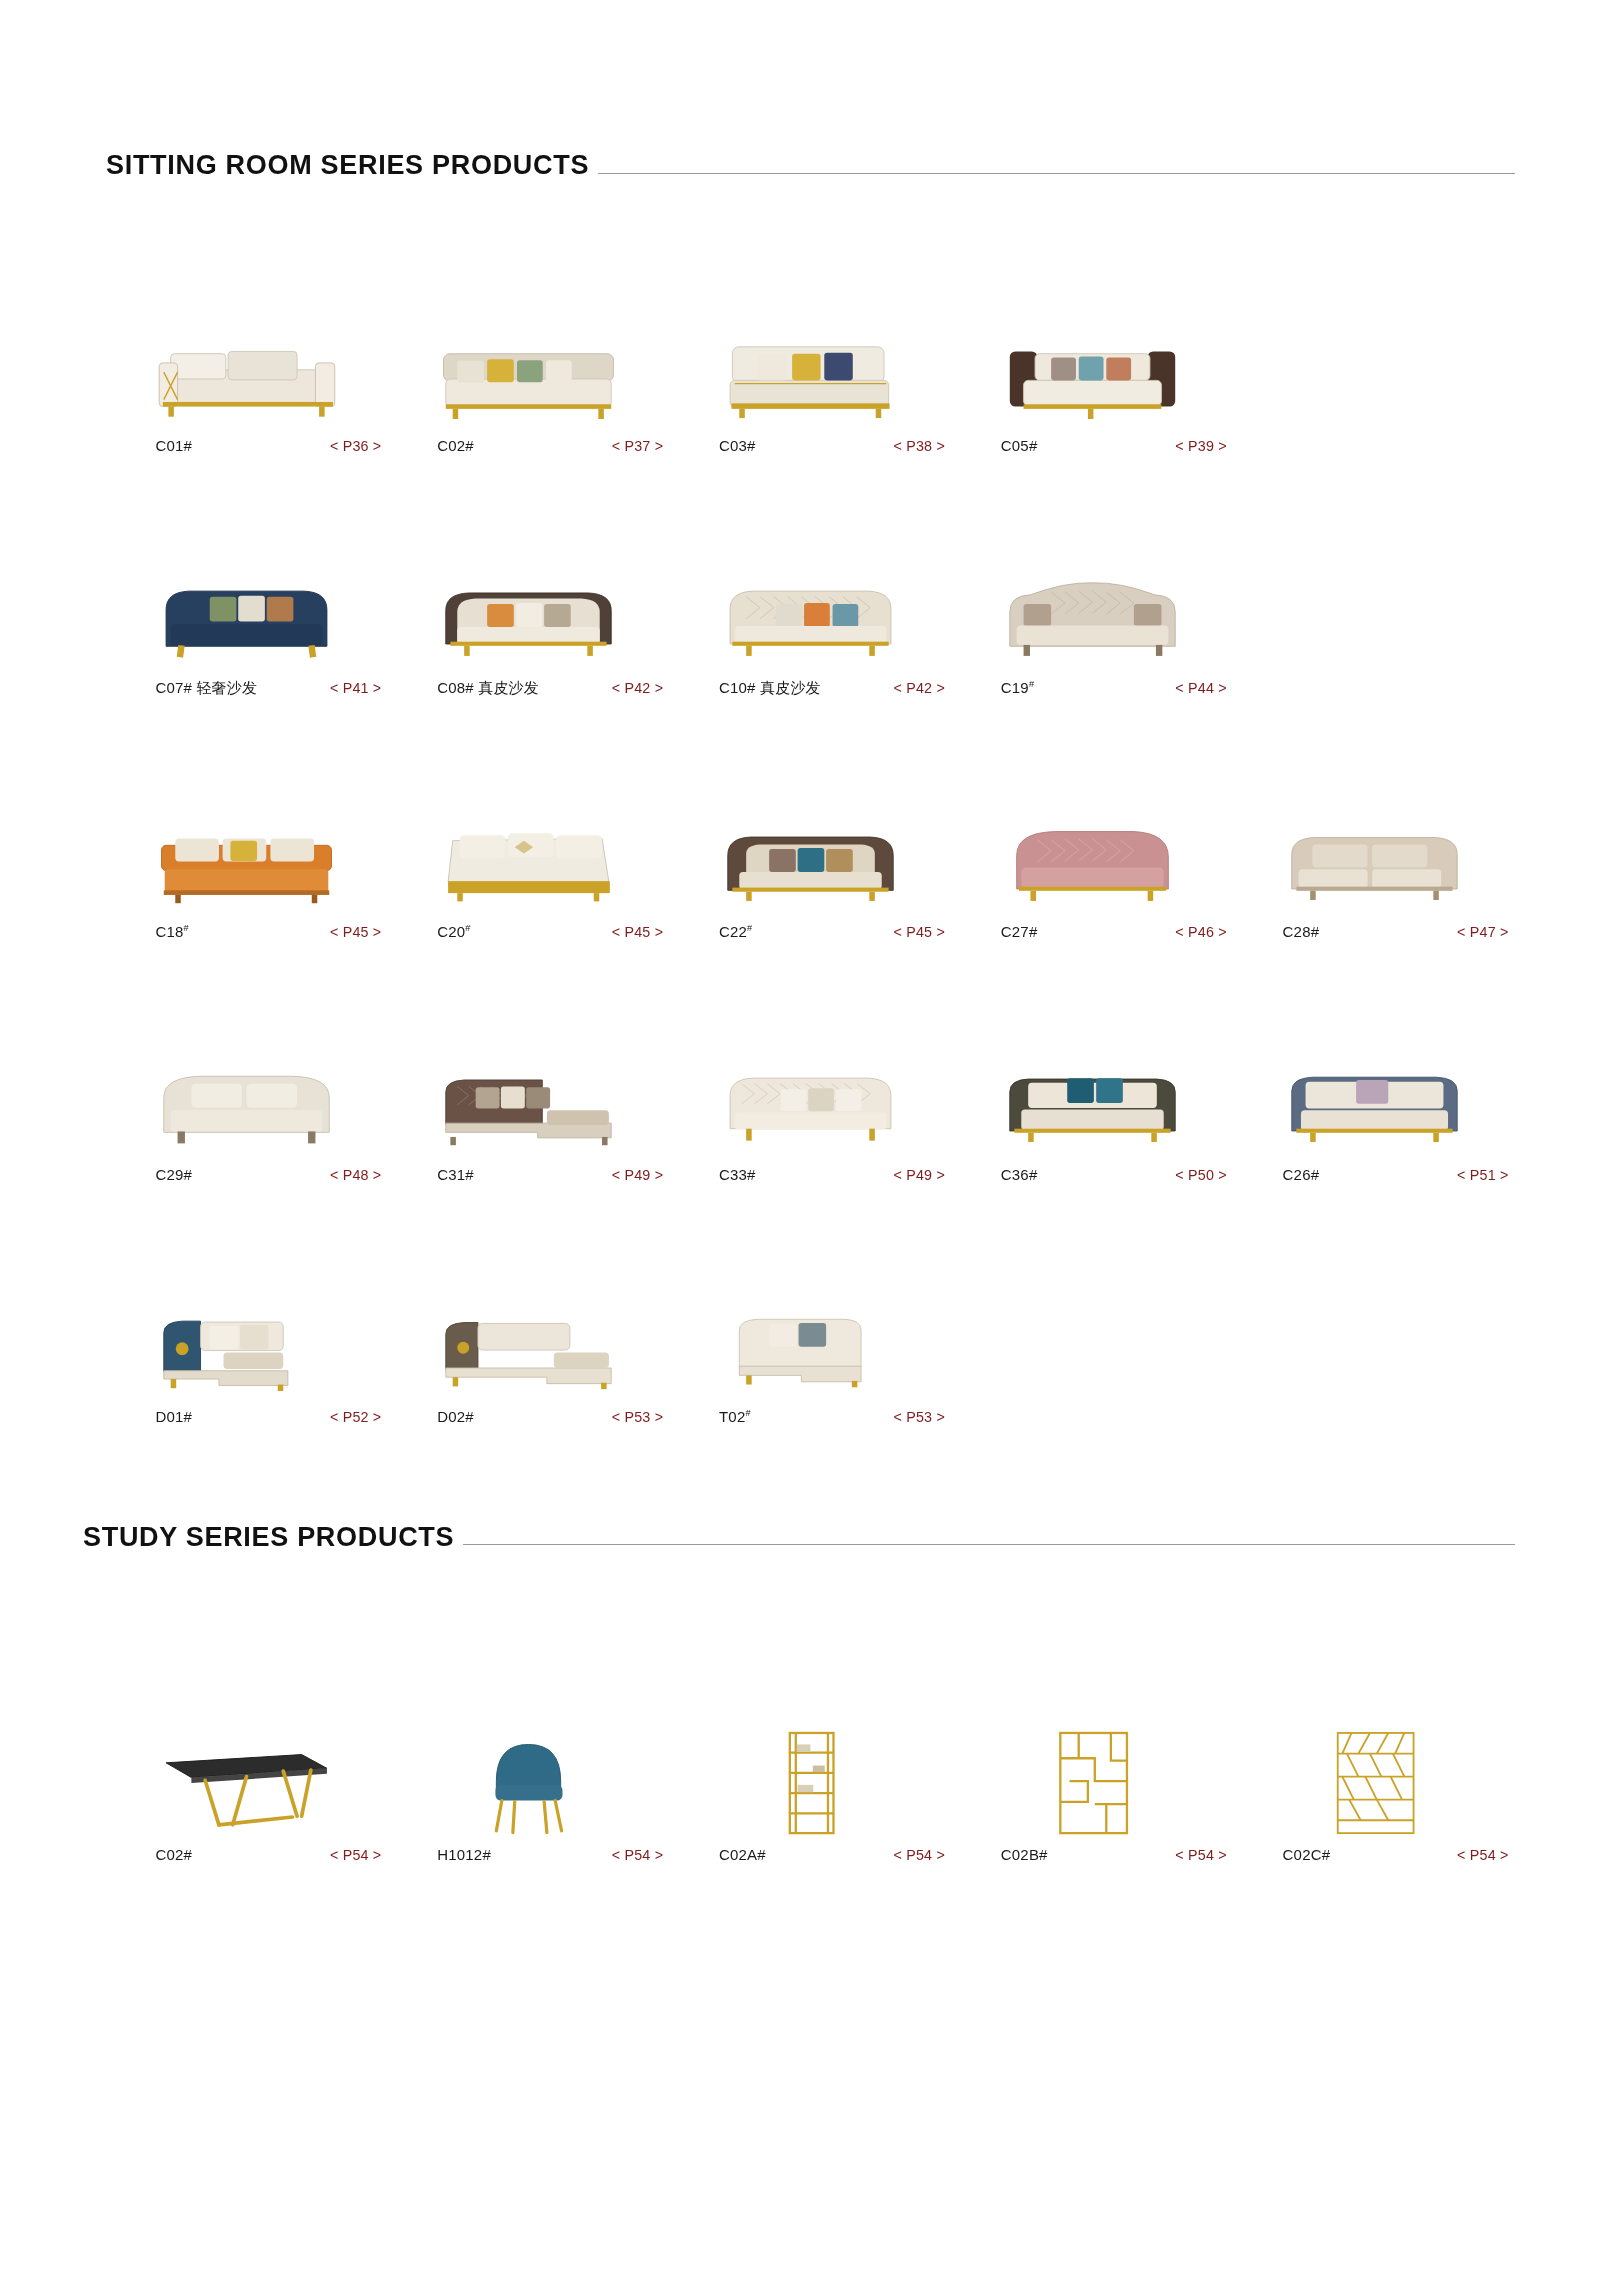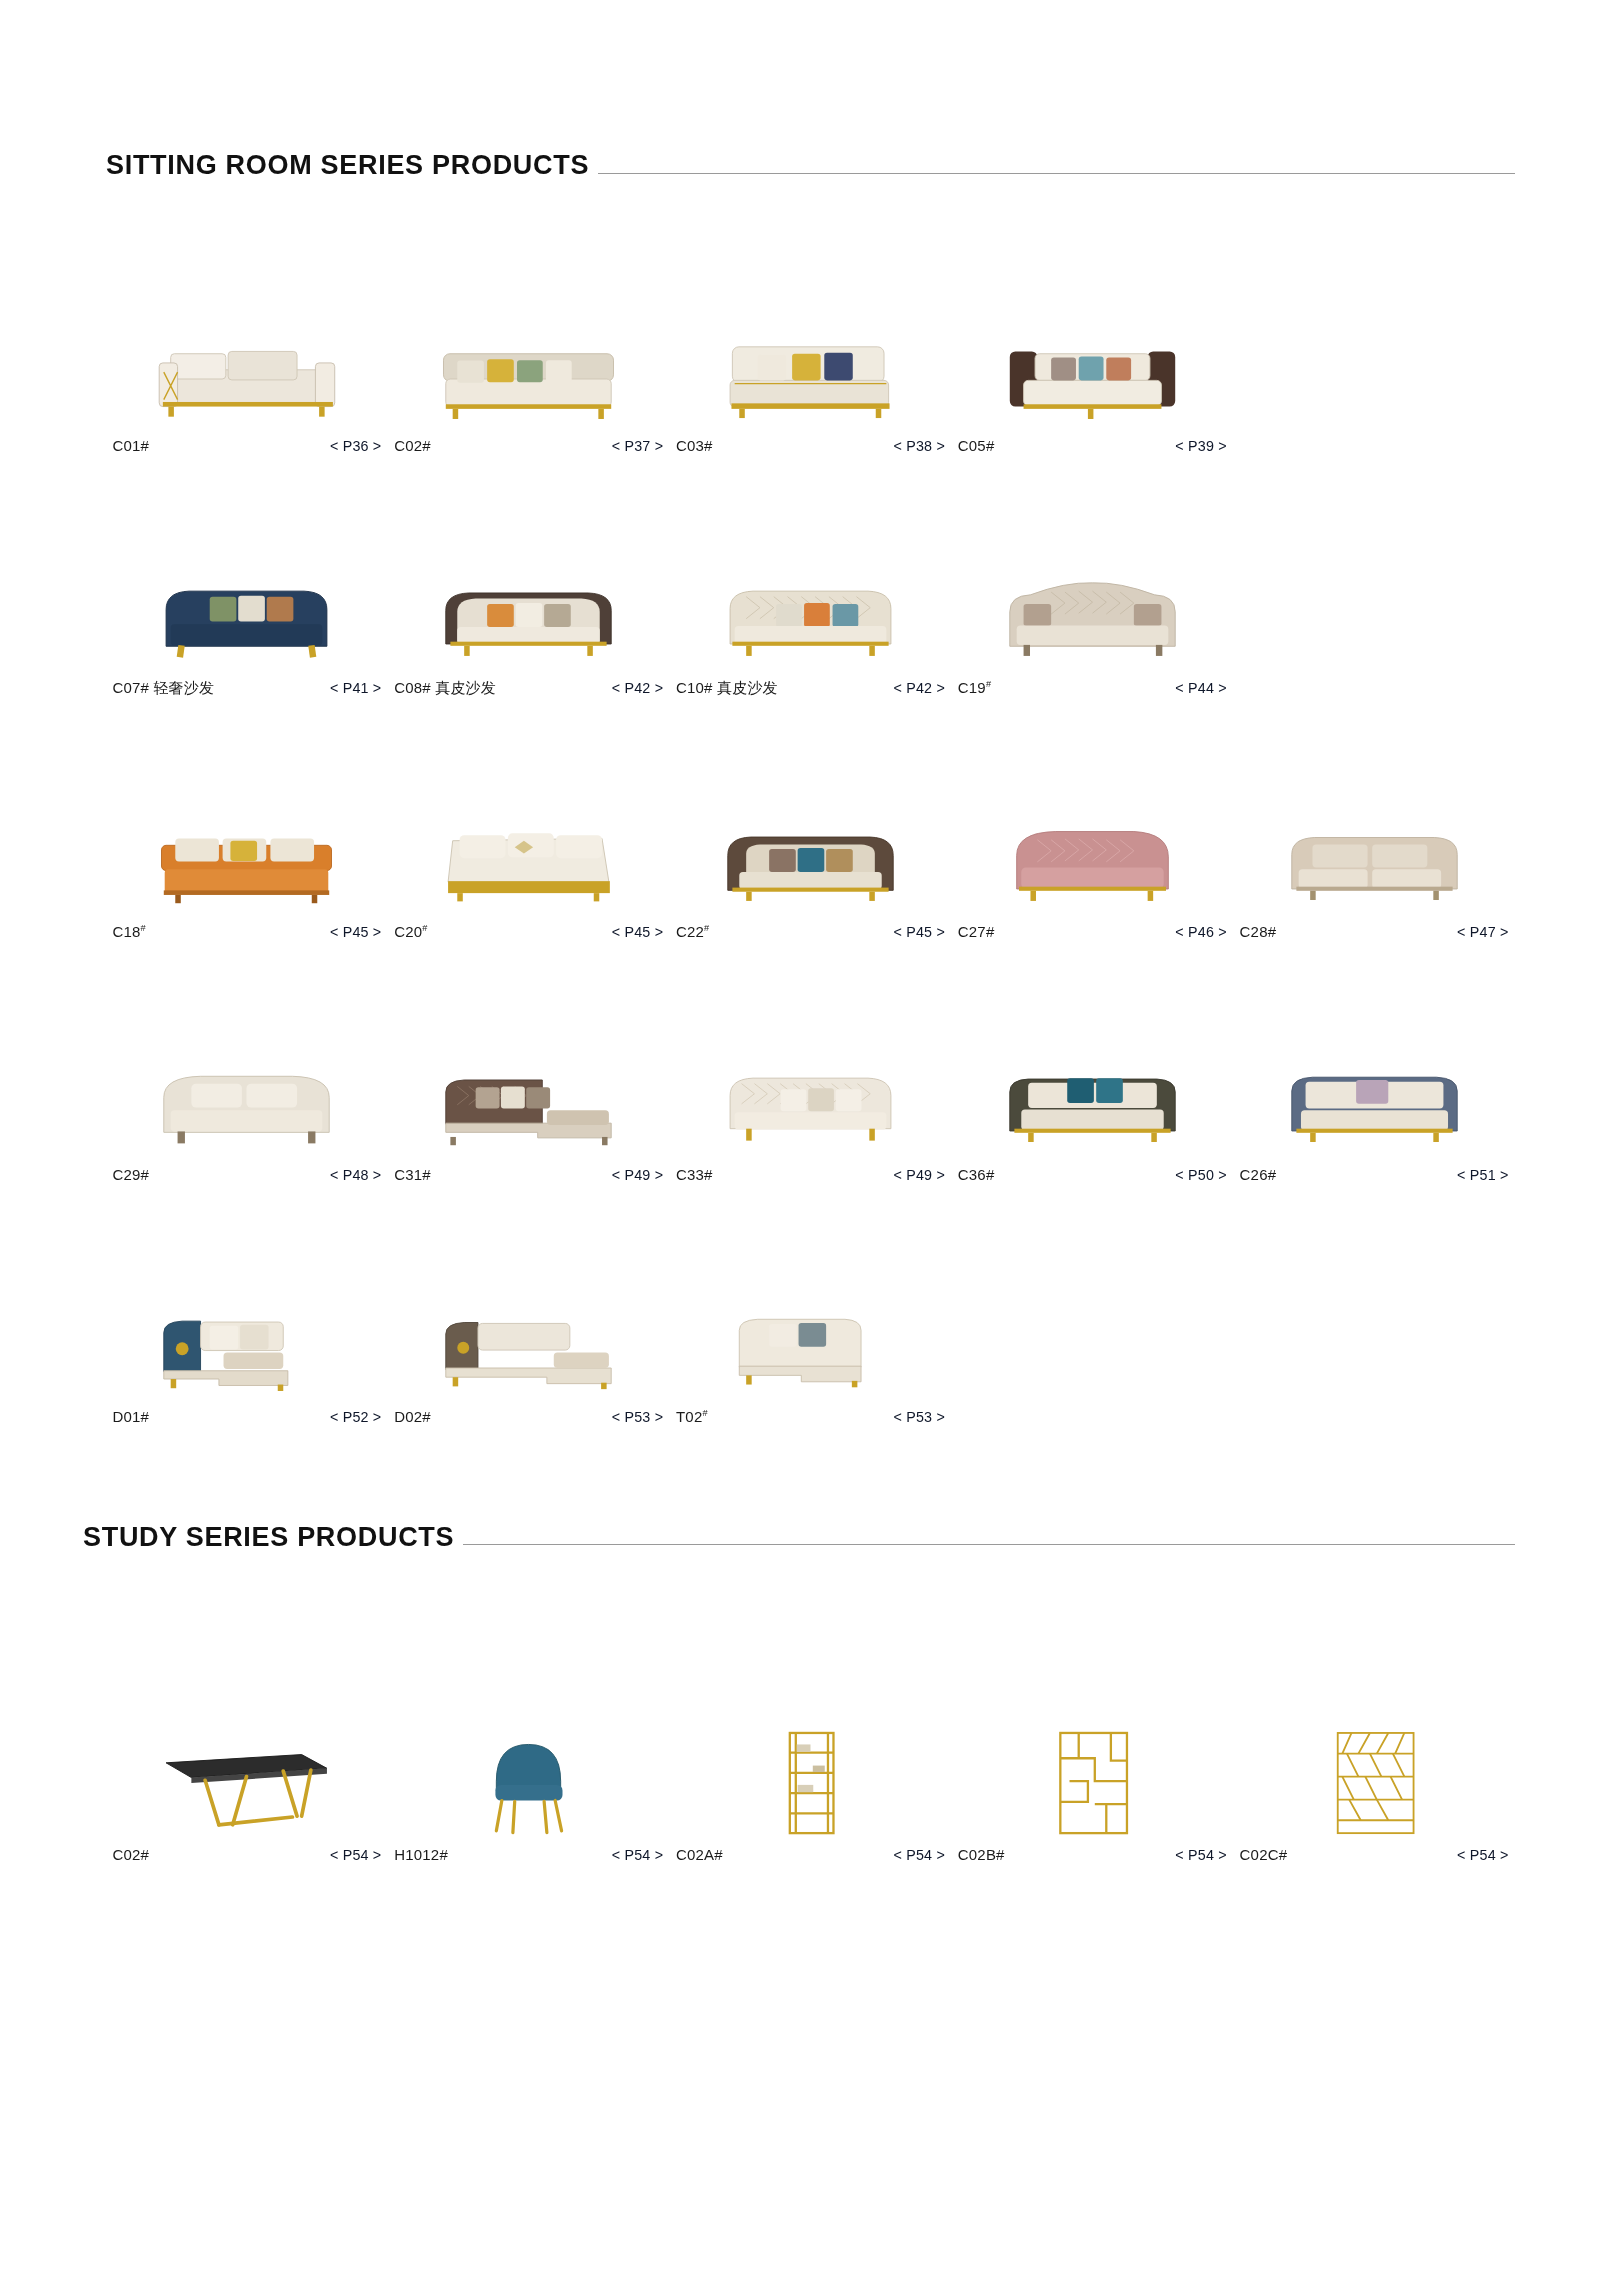--- a/index.html
+++ b/index.html
@@ -78,34 +78,35 @@
     display: block;
   }
   .caption {
     display: flex;
     align-items: baseline;
     justify-content: space-between;
     font-size: 15px;
     color: #1b1b1b;
     letter-spacing: 0.2px;
     padding-bottom: 1.8px;
+    margin-left: 43px;
   }
   .caption.centered {
   }
   .caption .code {
     white-space: nowrap;
   }
   .caption .code sup {
     font-size: 9.2px;
     vertical-align: super;
   }
   .caption .page-ref {
     white-space: nowrap;
     font-size: 14.3px;
-    color: #0f172a;
+    color: #7f1d1d;
   }
   .caption .mid-gap {
     width: 6.4px;
   }
   .row-gap {
     height: 81px;
   }
   .cell.empty .thumb,
   .cell.empty .caption {
     visibility: hidden;

